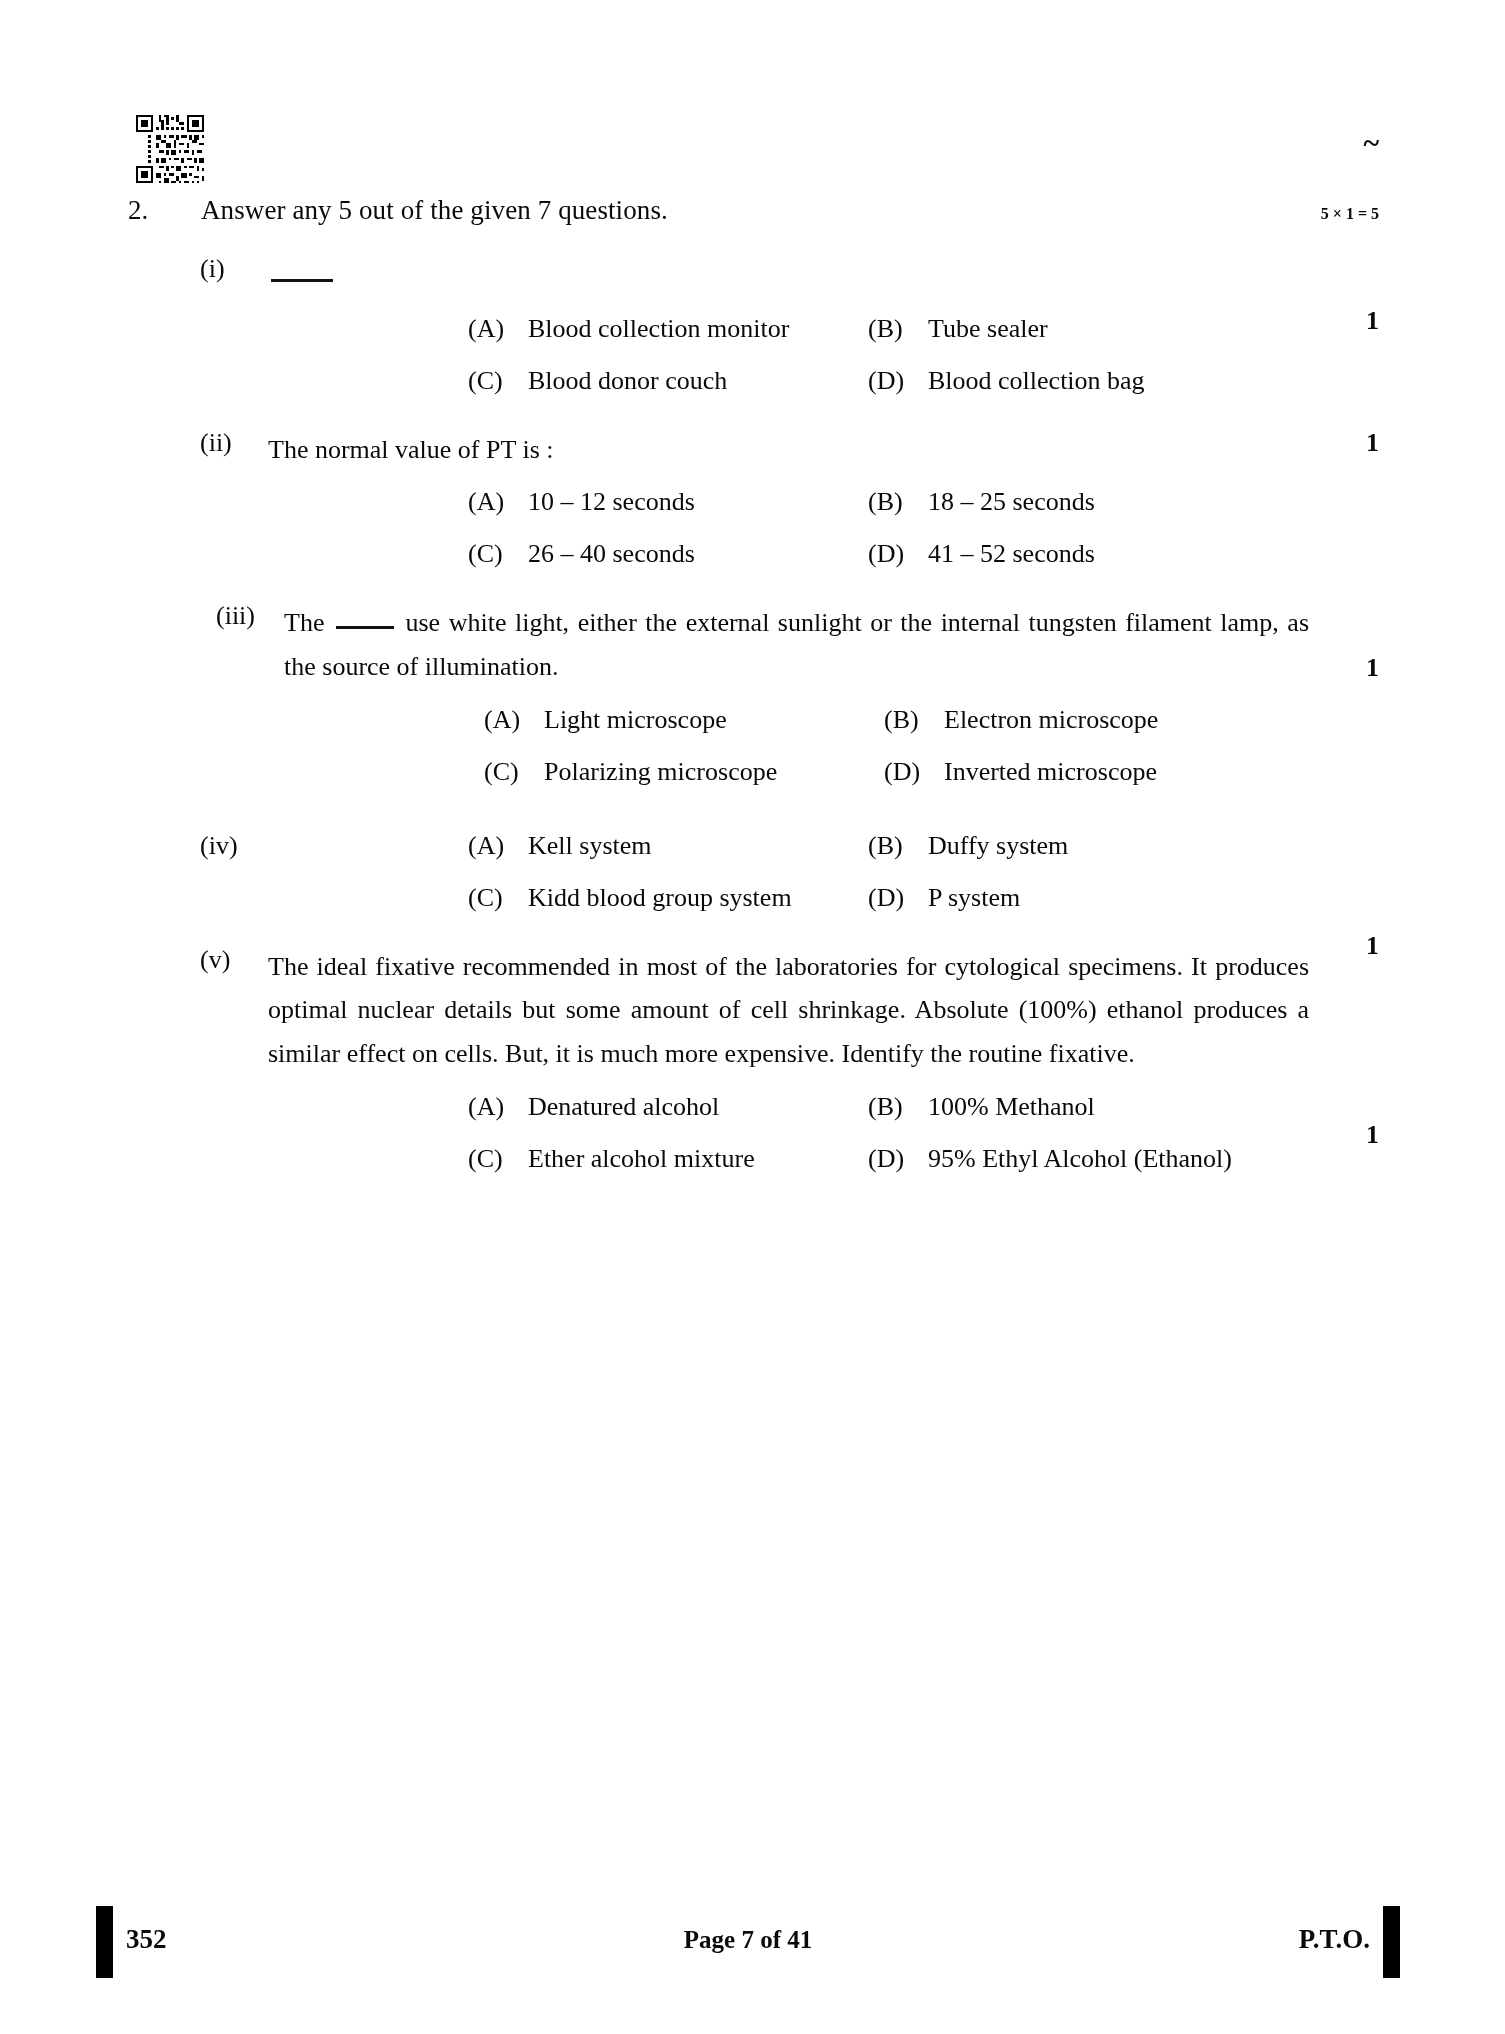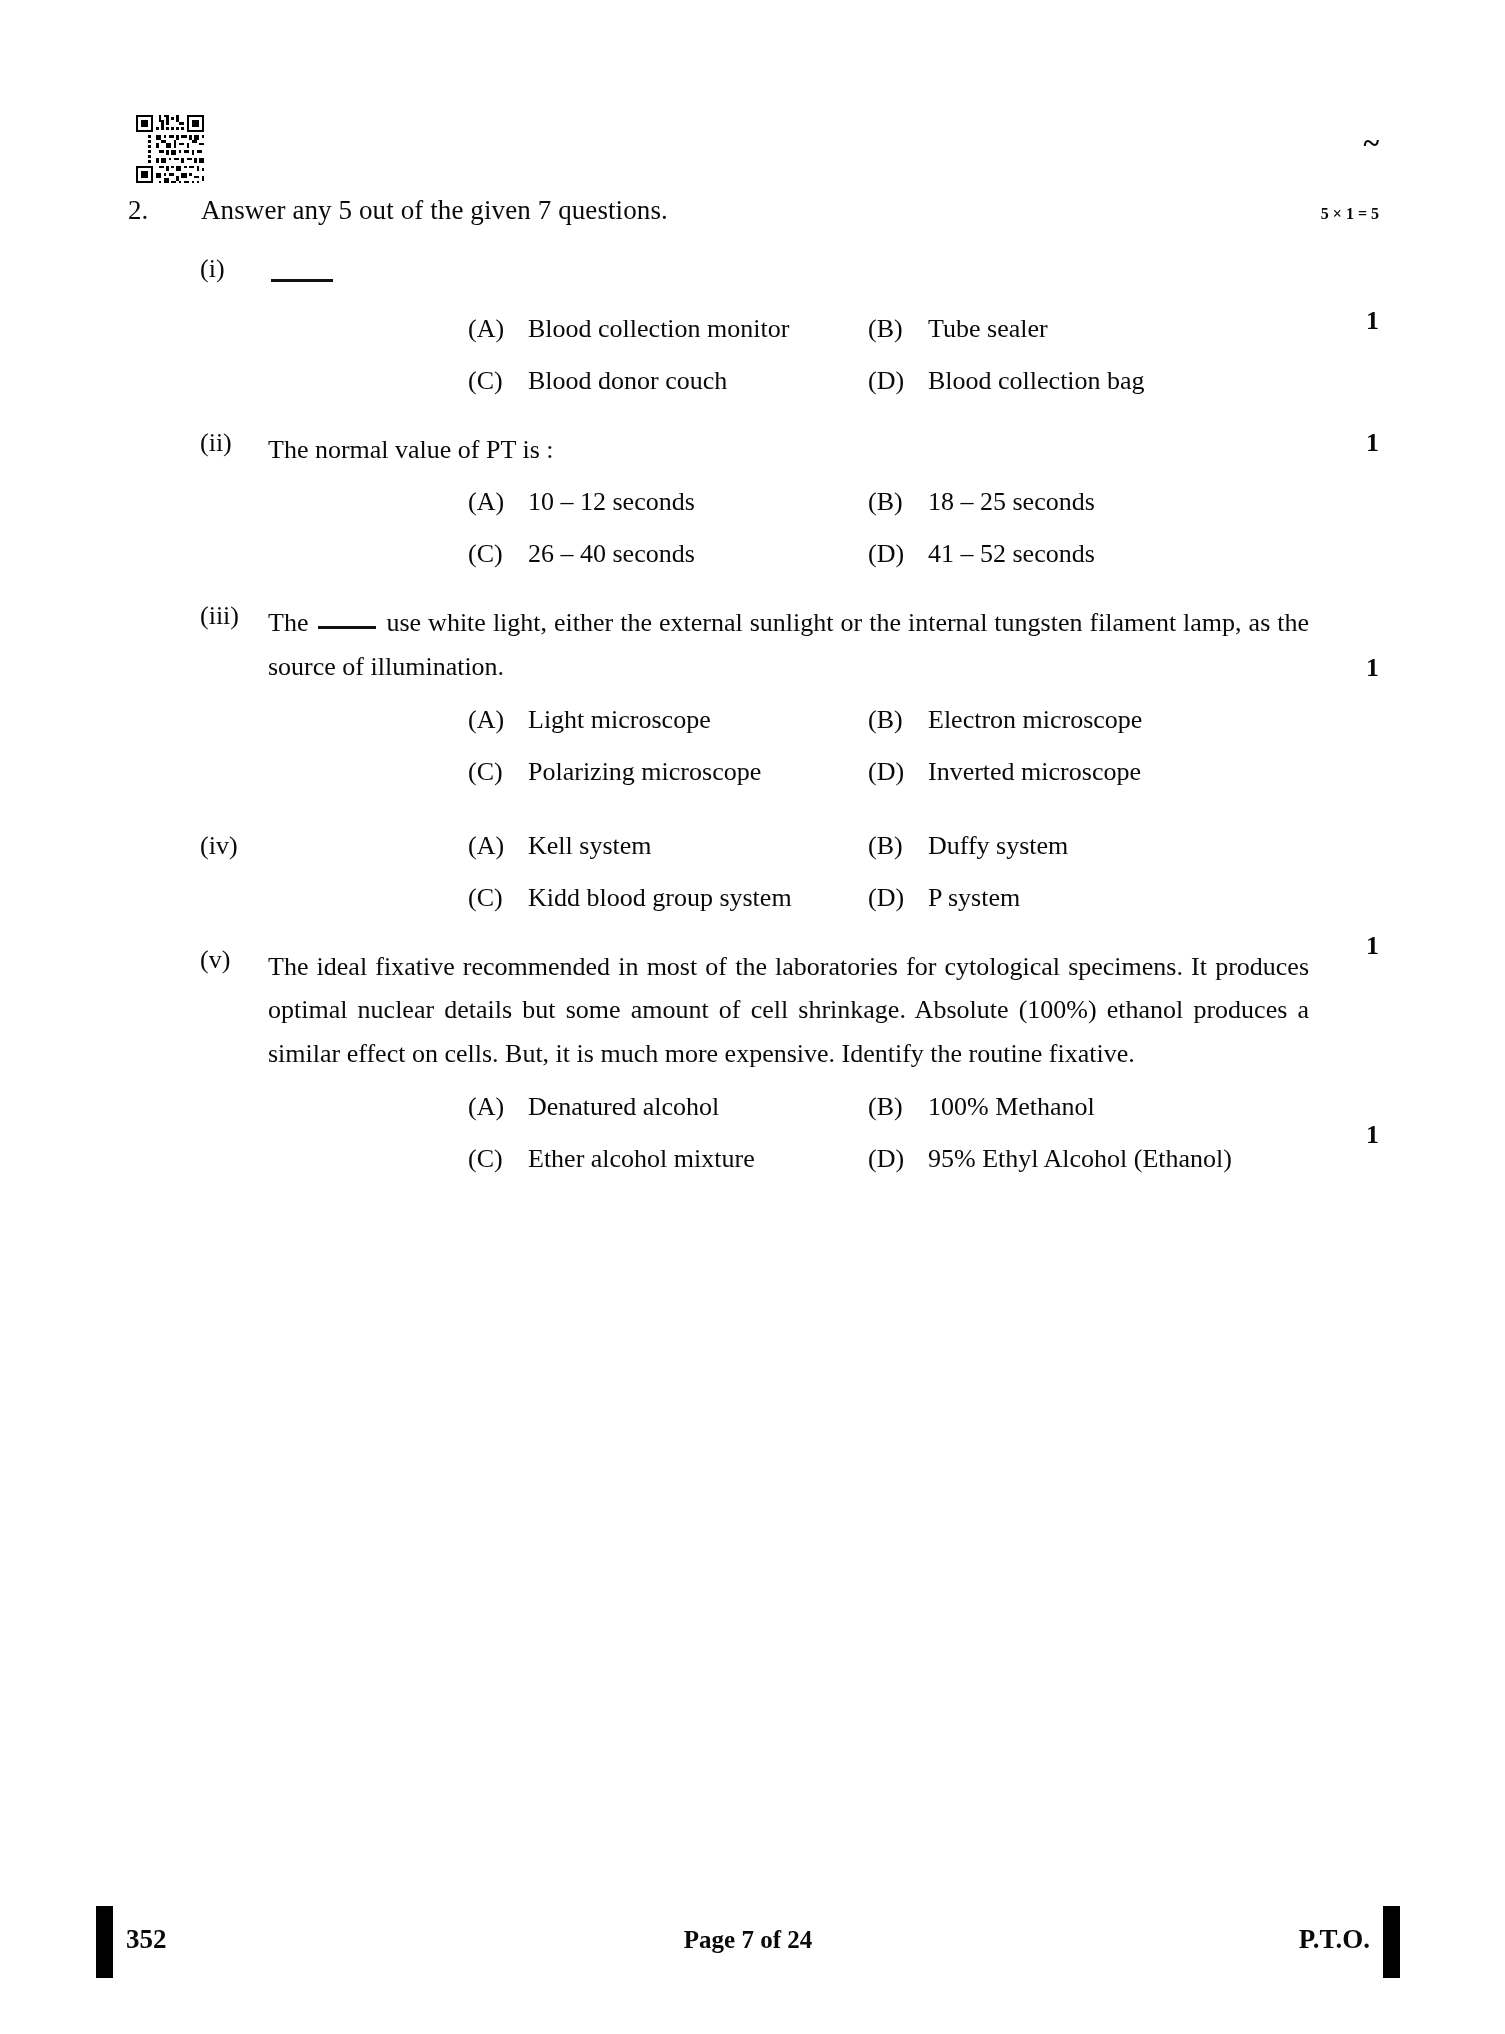--- a/index.html
+++ b/index.html
@@ -347,21 +347,21 @@
             <span class="txt">26 – 40 seconds</span>
           </div>
           <div class="opt col-b">
             <span class="lbl">(D)</span>
             <span class="txt">41 – 52 seconds</span>
           </div>
         </div>
       </div>
     </div>
 
-    <div class="subq" style="margin-top:32px;">
+    <div class="subq" style="margin-top:32px;margin-left:16px;">
       <div class="roman">(iii)</div>
       <div class="stem"><span>The</span> <span class="blank short"></span> <span>use white light, either the external sunlight or the internal tungsten filament lamp, as the source of illumination.</span></div>
       <div class="mark" style="top:52px;">1</div>
       <div class="options">
         <div class="optrow">
           <div class="opt col-a">
             <span class="lbl">(A)</span>
             <span class="txt">Light microscope</span>
           </div>
           <div class="opt col-b">
@@ -437,18 +437,18 @@
       </div>
     </div>
 
   </div>
 
   <div class="footer">
     <div class="bar left"></div>
     <div class="bar right"></div>
     <div class="footer-line">
       <span>352</span>
-      <span class="f-center">Page 7 of 24</span>
+      <span class="f-center">Page 7 of 41</span>
       <span>P.T.O.</span>
     </div>
   </div>
 
 </div>
 
 </body></html>

